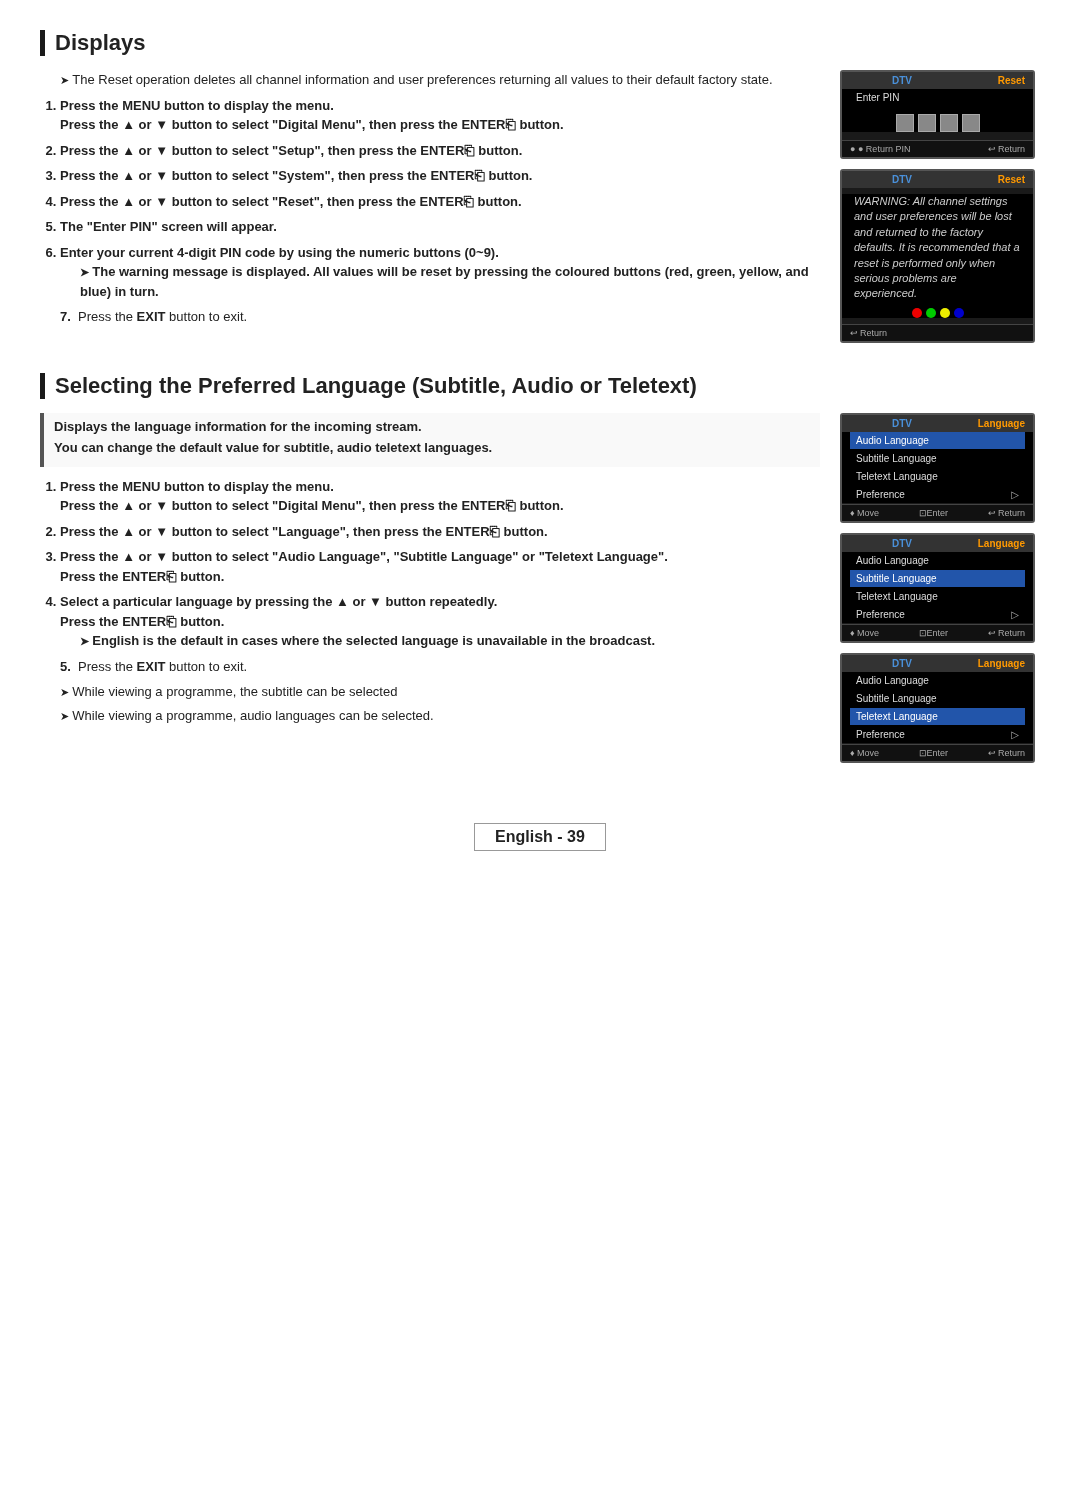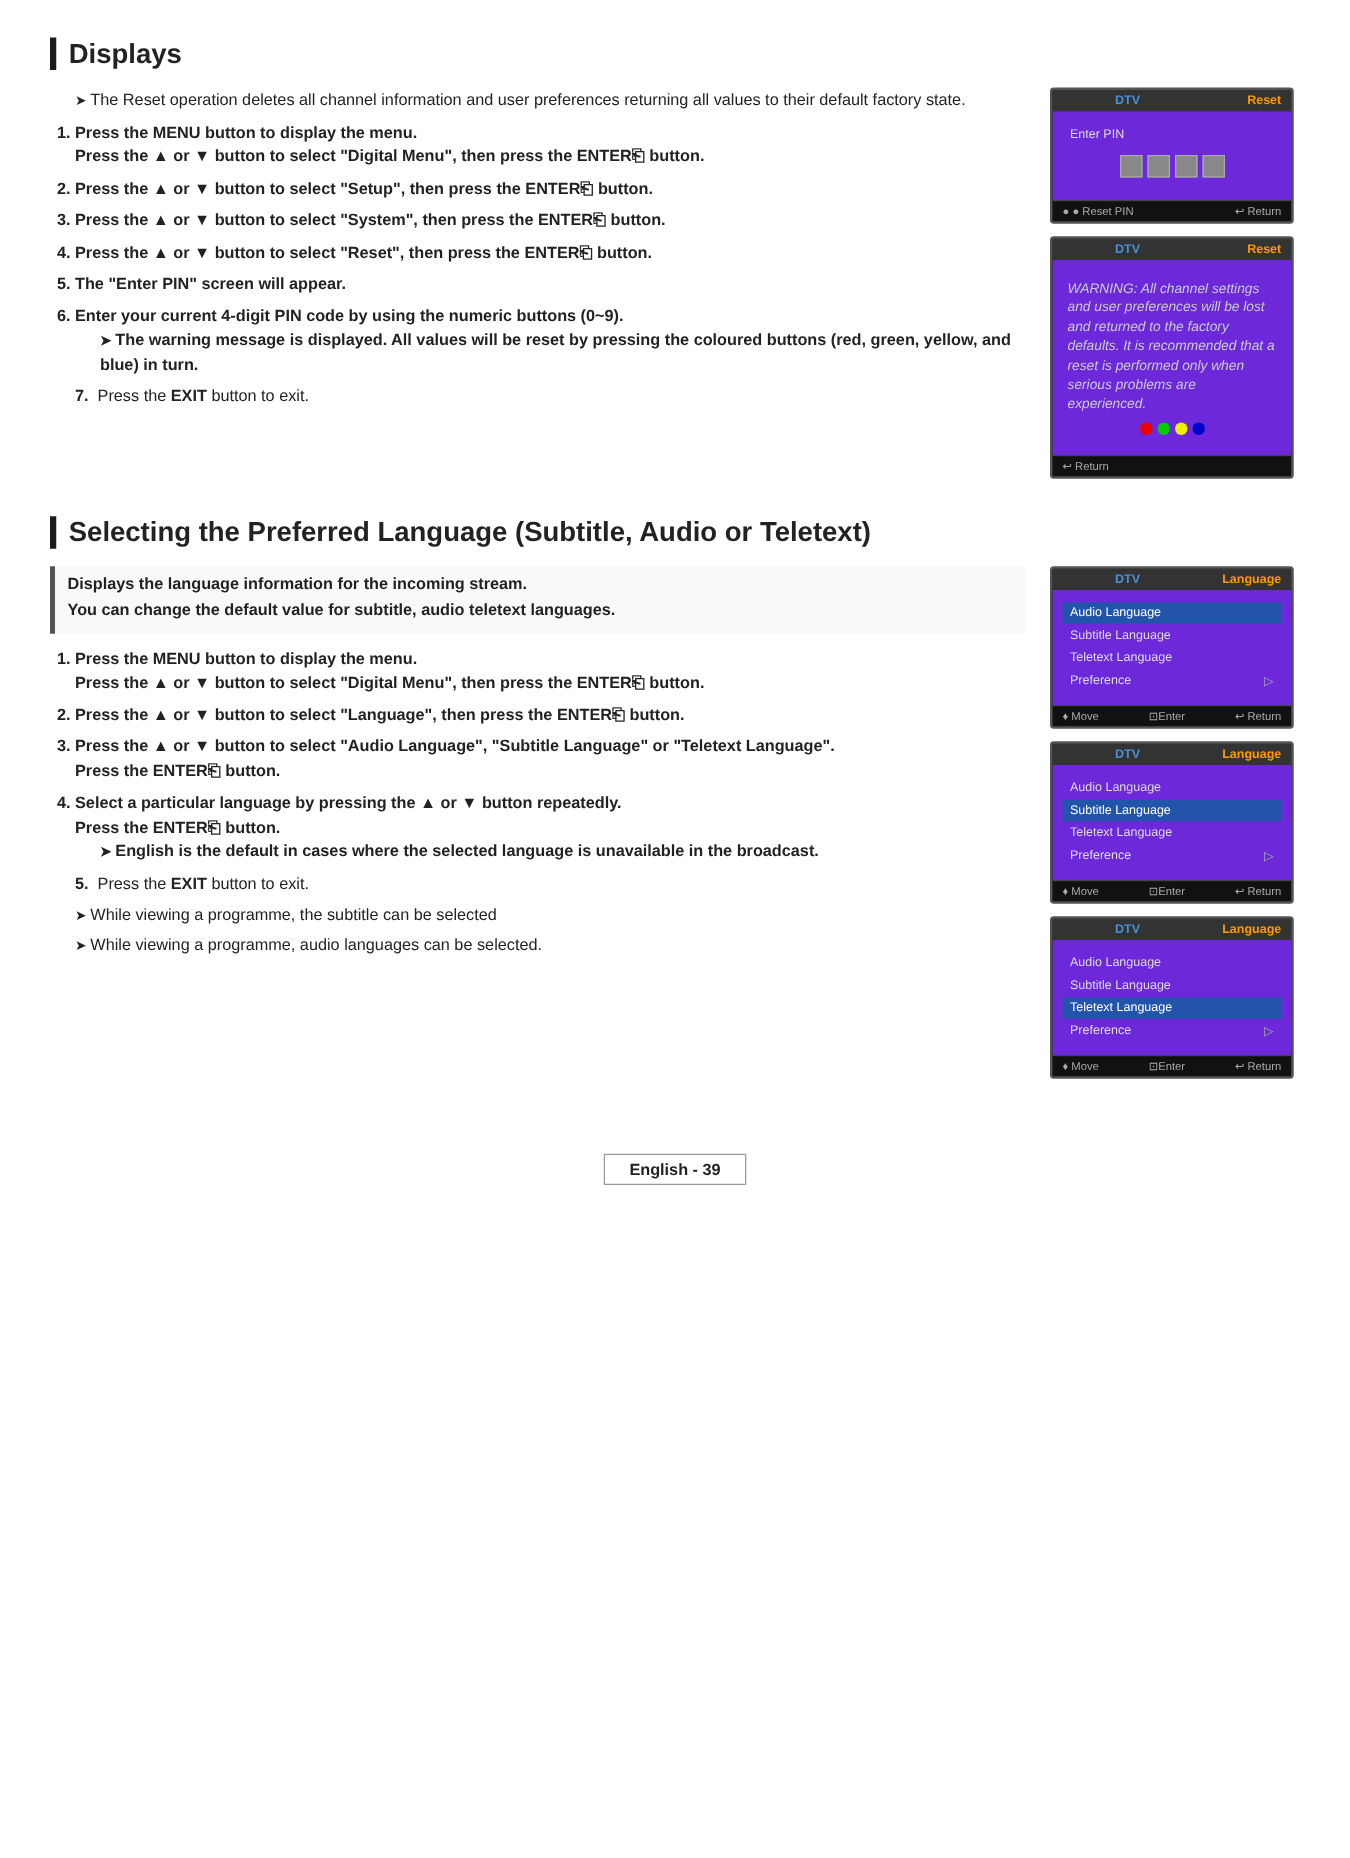--- a/index.html
+++ b/index.html
@@ -99,22 +99,22 @@
       font-weight: bold;
       padding-left: 42px;
     }
 
     .tv-header .menu-title {
       color: #f90;
       font-weight: bold;
     }
 
     .tv-body {
-      background: #6d28d9;
-      padding: 10px 8px;
+      background: #000000;
+      padding: 0 8px;
     }
 
     .tv-menu-item {
       padding: 3px 6px;
       font-size: 10px;
       color: #ddd;
       margin-bottom: 1px;
     }
 
     .tv-menu-item.selected {
@@ -173,21 +173,21 @@
       float: right;
       color: #aaa;
       font-size: 10px;
     }
 
     
     .page-footer {
       text-align: center;
       margin-top: 30px;
       font-weight: bold;
-      font-size: 13px;
+      font-size: 16px;
       border: 1px solid #999;
       display: inline-block;
       padding: 4px 20px;
       margin-left: auto;
       margin-right: auto;
     }
 
     .footer-wrapper {
       text-align: center;
       margin-top: 20px;
@@ -258,21 +258,21 @@
             <span>Enter PIN</span>
           </div>
           <div class="pin-boxes">
             <div class="pin-box"></div>
             <div class="pin-box"></div>
             <div class="pin-box"></div>
             <div class="pin-box"></div>
           </div>
         </div>
         <div class="tv-footer">
-          <span>● ● Reset PIN</span>
+          <span>● ● Return PIN</span>
           <span>↩ Return</span>
         </div>
       </div>
 
       <div class="tv-screen">
         <div class="tv-header">
           <span class="dtv-label">DTV</span>
           <span class="menu-title">Reset</span>
         </div>
         <div class="tv-body">

